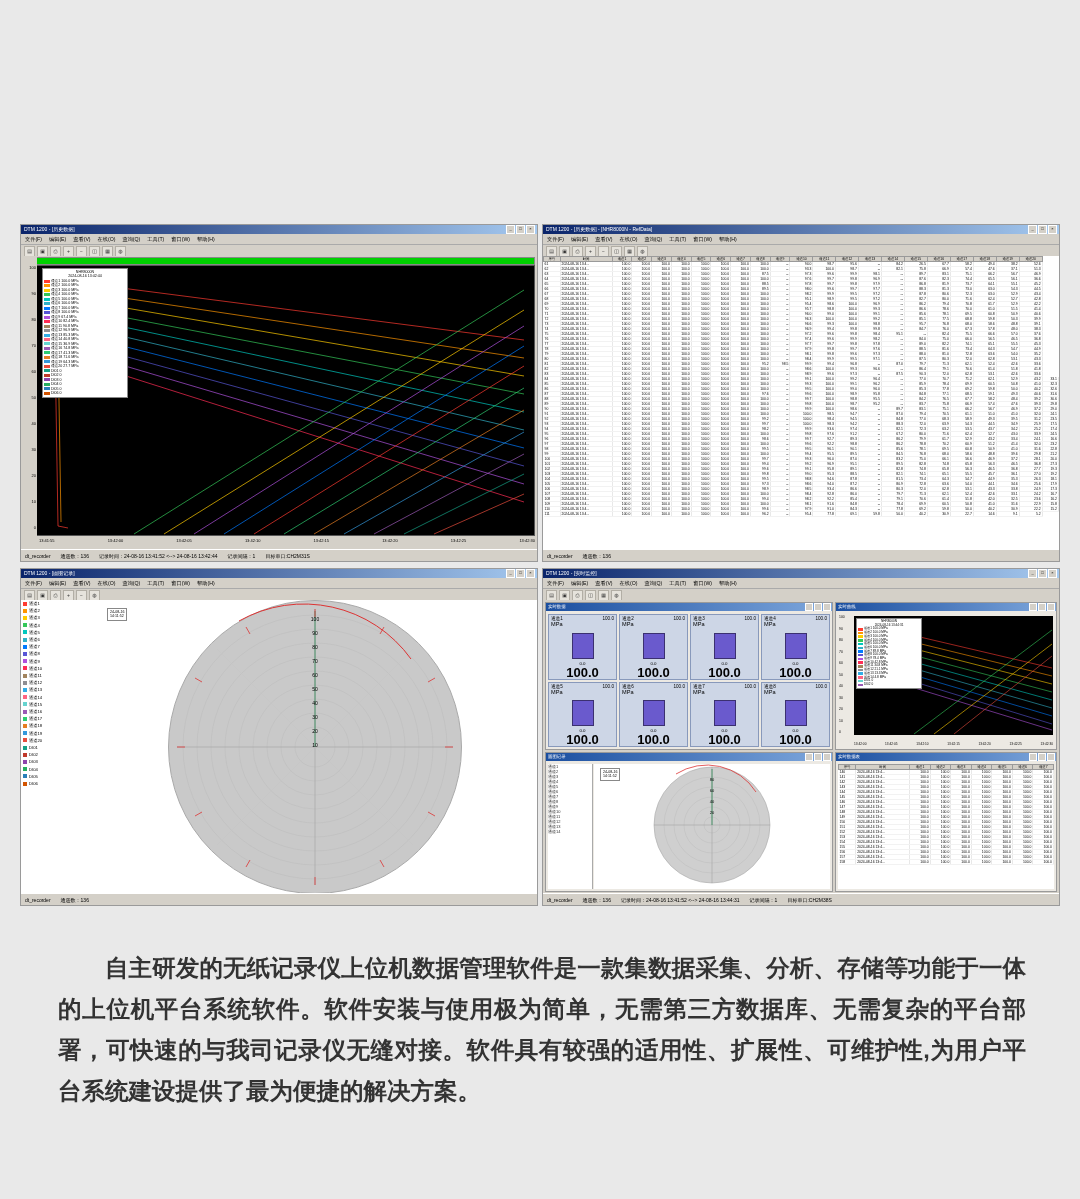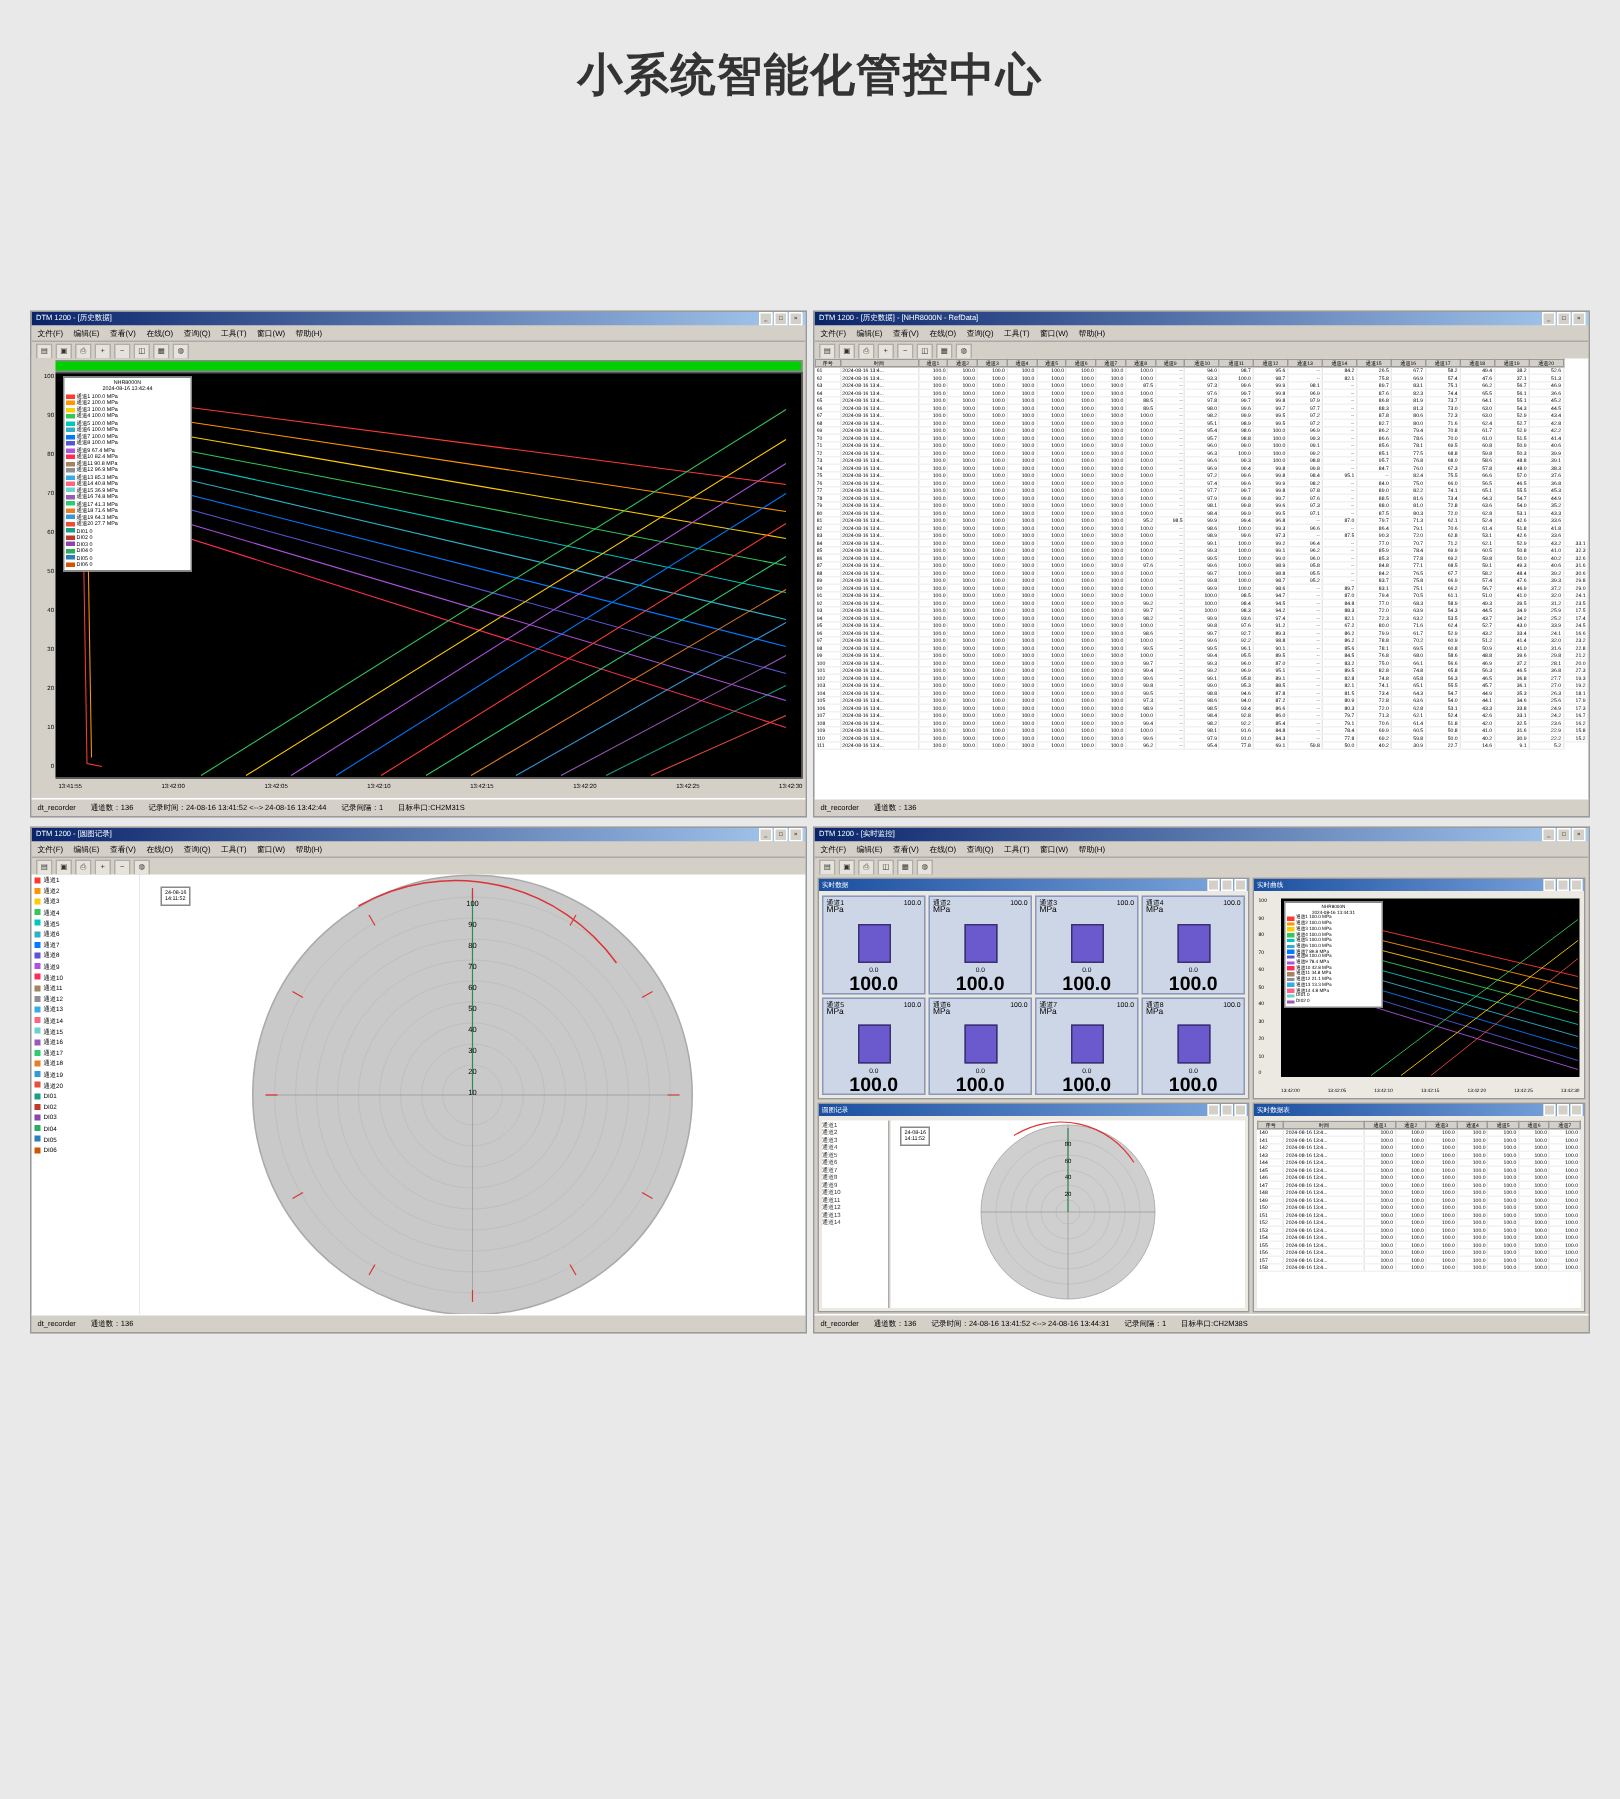--- a/index.html
+++ b/index.html
@@ -27,21 +27,21 @@
     font-size:30px;
     font-weight:bold;
     color:#333;
     letter-spacing:1px;
     padding-top:30px;
   }
 
   
   .grid{
     position:absolute;
-    left:20px;top:207px;
+    left:20px;top:224px;
     width:968px;height:716px;
     display:grid;
     grid-template-columns:518px 518px;
     grid-template-rows:338px 338px;
     gap:6px 4px;
   }
   .shot{
     position:relative;
     background:#d4d0c8;
     border:1px solid #9a9a9a;
@@ -166,21 +166,20 @@
     text-align:justify;
   }
   .desc p{margin:0;text-indent:2em;}
   .svgline{display:block;}
 </style>
 </head>
 <body>
 
 <div class="page">
 
-  <div class="subtitle">小系统智能化管控中心</div>
 
   <div class="grid">
 
     <div class="shot">
       <div class="titlebar">
         <span>DTM 1200 - [历史数据]</span>
         <span class="tb-btns">
           <i>_</i>
           <i>□</i>
           <i>×</i>
@@ -2454,14 +2453,17 @@
         <span>dt_recorder</span>
         <span>通道数：136</span>
         <span>记录时间：24-08-16 13:41:52 &lt;--&gt; 24-08-16 13:44:31</span>
         <span>记录间隔：1</span>
         <span>目标串口:CH2M38S</span>
       </div>
     </div>
 
   </div>
 
+  <div class="desc">
+    <p>自主研发的无纸记录仪上位机数据管理软件是一款集数据采集、分析、存储等功能于一体的上位机平台系统软件。软件安装与使用极为简单，无需第三方数据库、无需复杂的平台部署，可快速的与我司记录仪无缝对接。软件具有较强的适用性、扩展性、可维护性,为用户平台系统建设提供了最为便捷的解决方案。</p>
+  </div>
 
 </div>
 
 </body></html>

